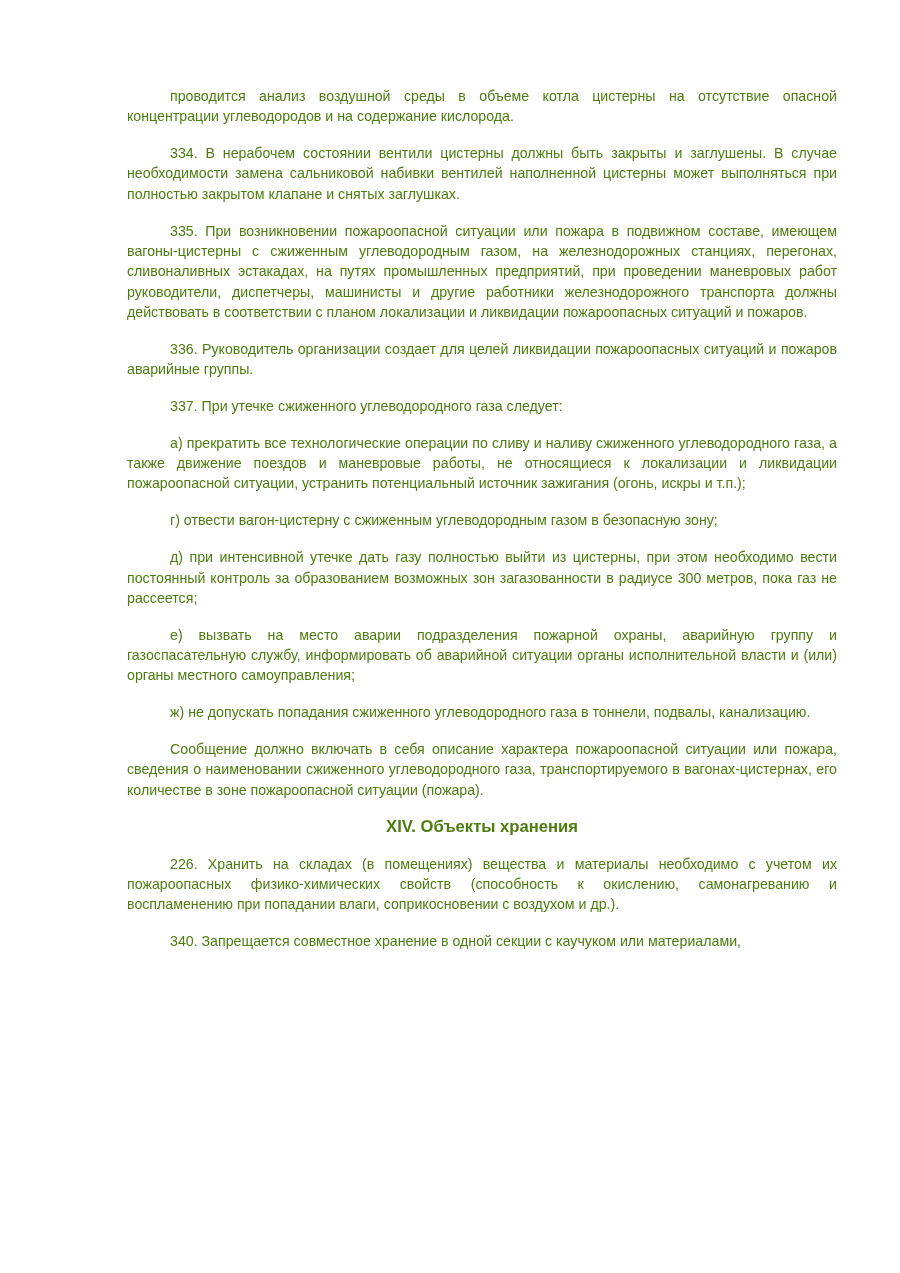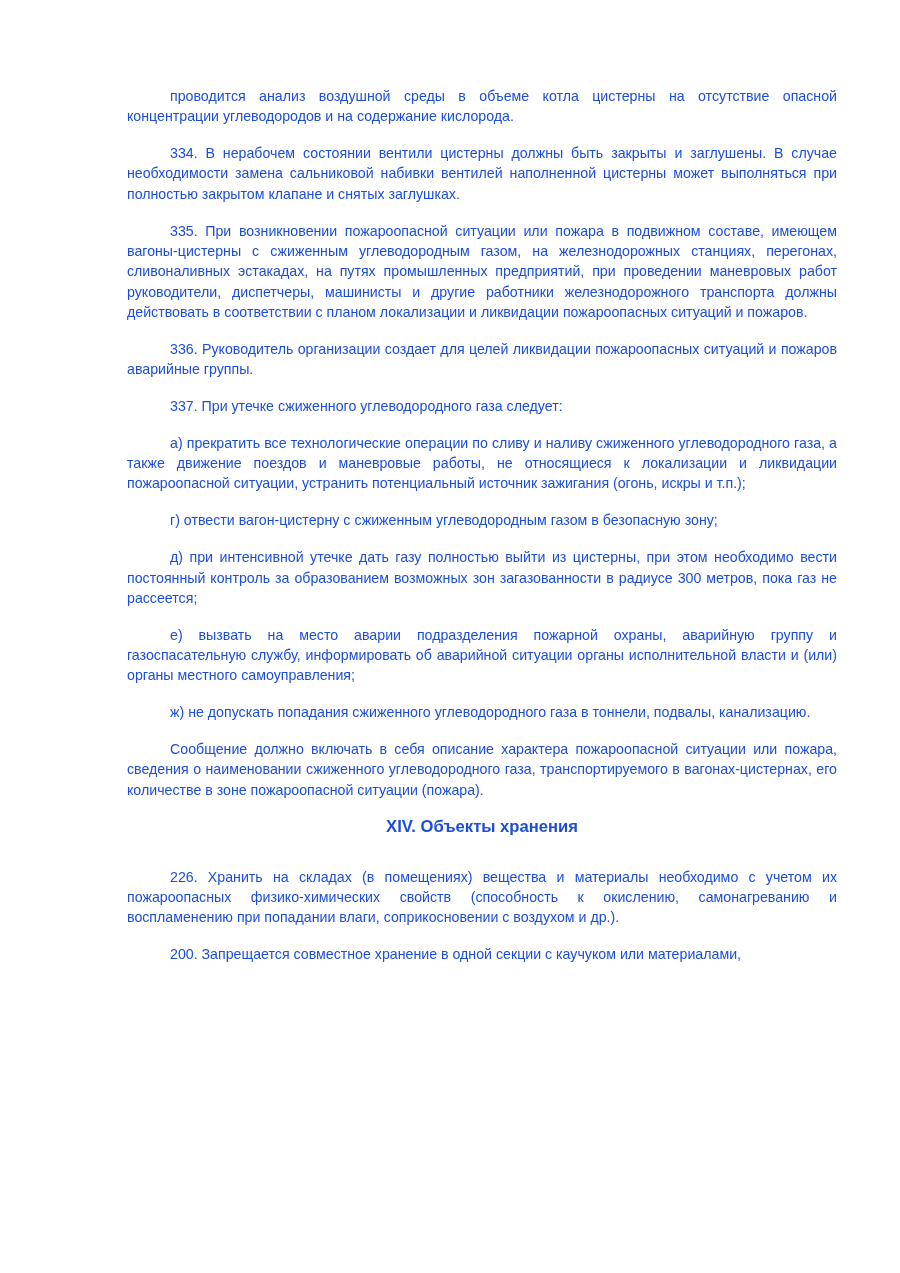--- a/index.html
+++ b/index.html
@@ -5,29 +5,29 @@
   html, body { margin: 0; padding: 0; background: #ffffff; }
   body { width: 900px; height: 1273px; position: relative; overflow: hidden; }
   .page {
     position: absolute;
     left: 127px;
     top: 86px;
     width: 710px;
     font-family: "Liberation Sans", sans-serif;
     font-size: 14.2px;
     line-height: 20.3px;
-    color: #1d4ed8;
+    color: #4d7c0f;
   }
   .p {
     margin: 0 0 16.6px 0;
     text-align: justify;
     text-indent: 43px;
   }
   .heading {
-    margin: 0 0 30px 0;
+    margin: 0 0 17px 0;
     text-align: center;
     font-weight: bold;
     text-indent: 0;
   }
 </style>
 </head>
 <body>
 
 <div class="page">
   <p class="p">проводится анализ воздушной среды в объеме котла цистерны на отсутствие опасной концентрации углеводородов и на содержание кислорода.</p>
@@ -36,14 +36,14 @@
   <p class="p">336. Руководитель организации создает для целей ликвидации пожароопасных ситуаций и пожаров аварийные группы.</p>
   <p class="p">337. При утечке сжиженного углеводородного газа следует:</p>
   <p class="p">а) прекратить все технологические операции по сливу и наливу сжиженного углеводородного газа, а также движение поездов и маневровые работы, не относящиеся к локализации и ликвидации пожароопасной ситуации, устранить потенциальный источник зажигания (огонь, искры и т.п.);</p>
   <p class="p">г) отвести вагон-цистерну с сжиженным углеводородным газом в безопасную зону;</p>
   <p class="p">д) при интенсивной утечке дать газу полностью выйти из цистерны, при этом необходимо вести постоянный контроль за образованием возможных зон загазованности в радиусе 300 метров, пока газ не рассеется;</p>
   <p class="p">е) вызвать на место аварии подразделения пожарной охраны, аварийную группу и газоспасательную службу, информировать об аварийной ситуации органы исполнительной власти и (или) органы местного самоуправления;</p>
   <p class="p">ж) не допускать попадания сжиженного углеводородного газа в тоннели, подвалы, канализацию.</p>
   <p class="p">Сообщение должно включать в себя описание характера пожароопасной ситуации или пожара, сведения о наименовании сжиженного углеводородного газа, транспортируемого в вагонах-цистернах, его количестве в зоне пожароопасной ситуации (пожара).</p>
   <h3 class="heading">XIV. Объекты хранения</h3>
   <p class="p">226. Хранить на складах (в помещениях) вещества и материалы необходимо с учетом их пожароопасных физико-химических свойств (способность к окислению, самонагреванию и воспламенению при попадании влаги, соприкосновении с воздухом и др.).</p>
-  <p class="p">200. Запрещается совместное хранение в одной секции с каучуком или материалами,</p>
+  <p class="p">340. Запрещается совместное хранение в одной секции с каучуком или материалами,</p>
 </div>
 
 </body></html>

